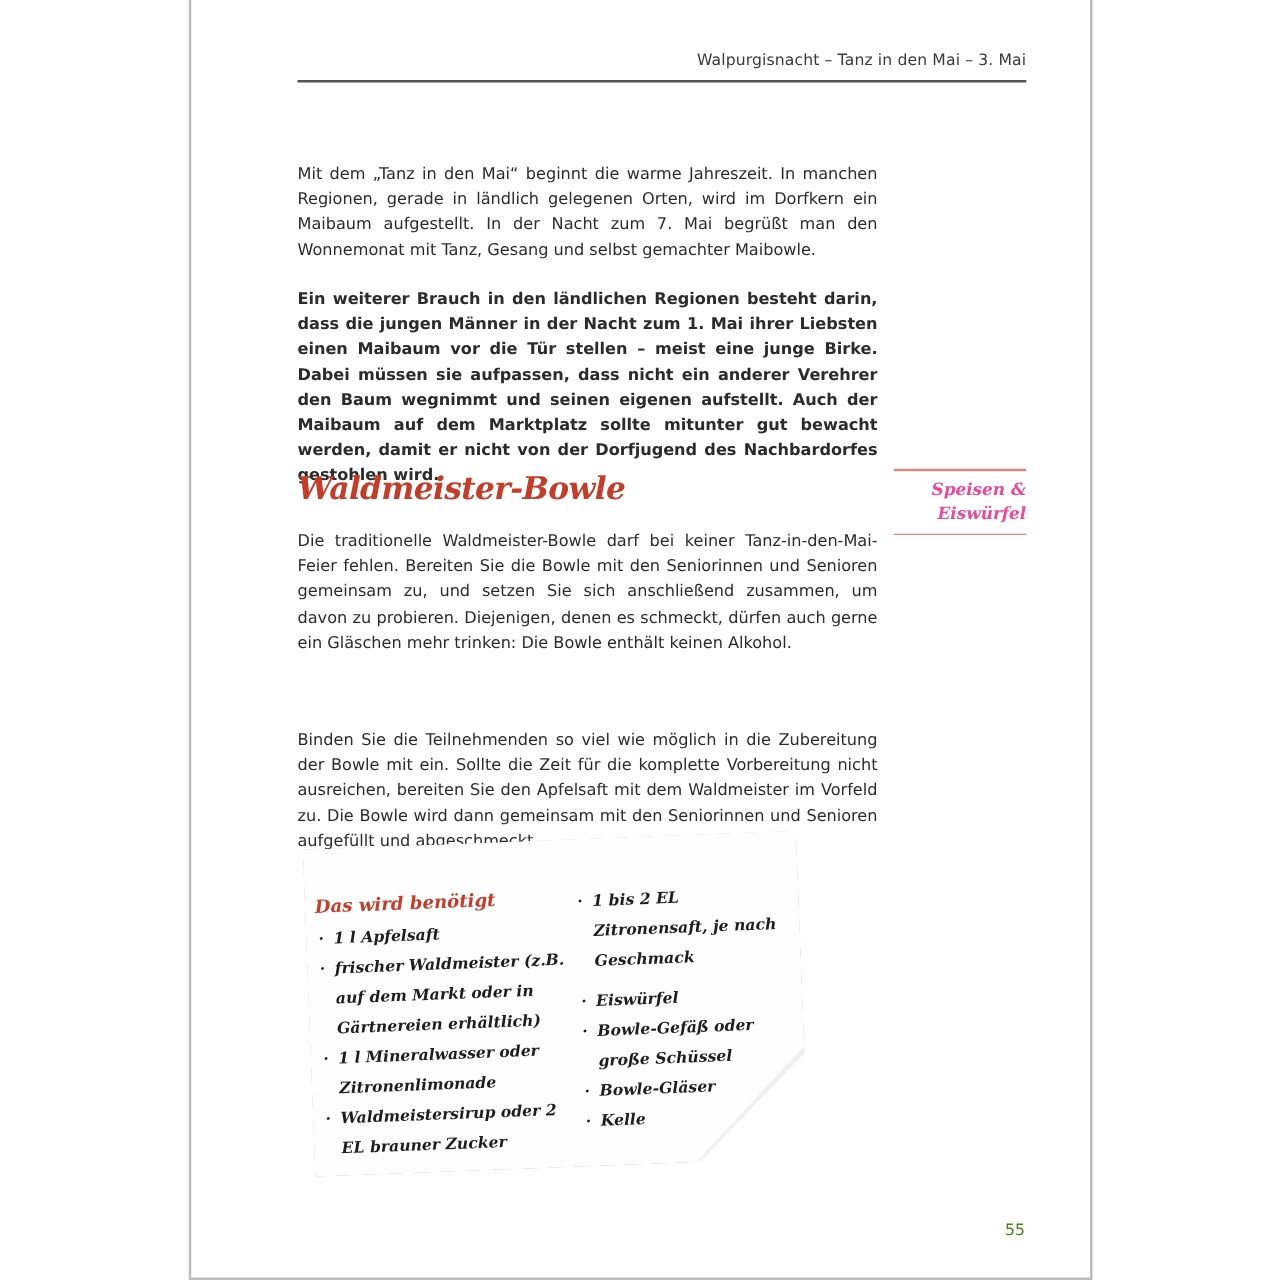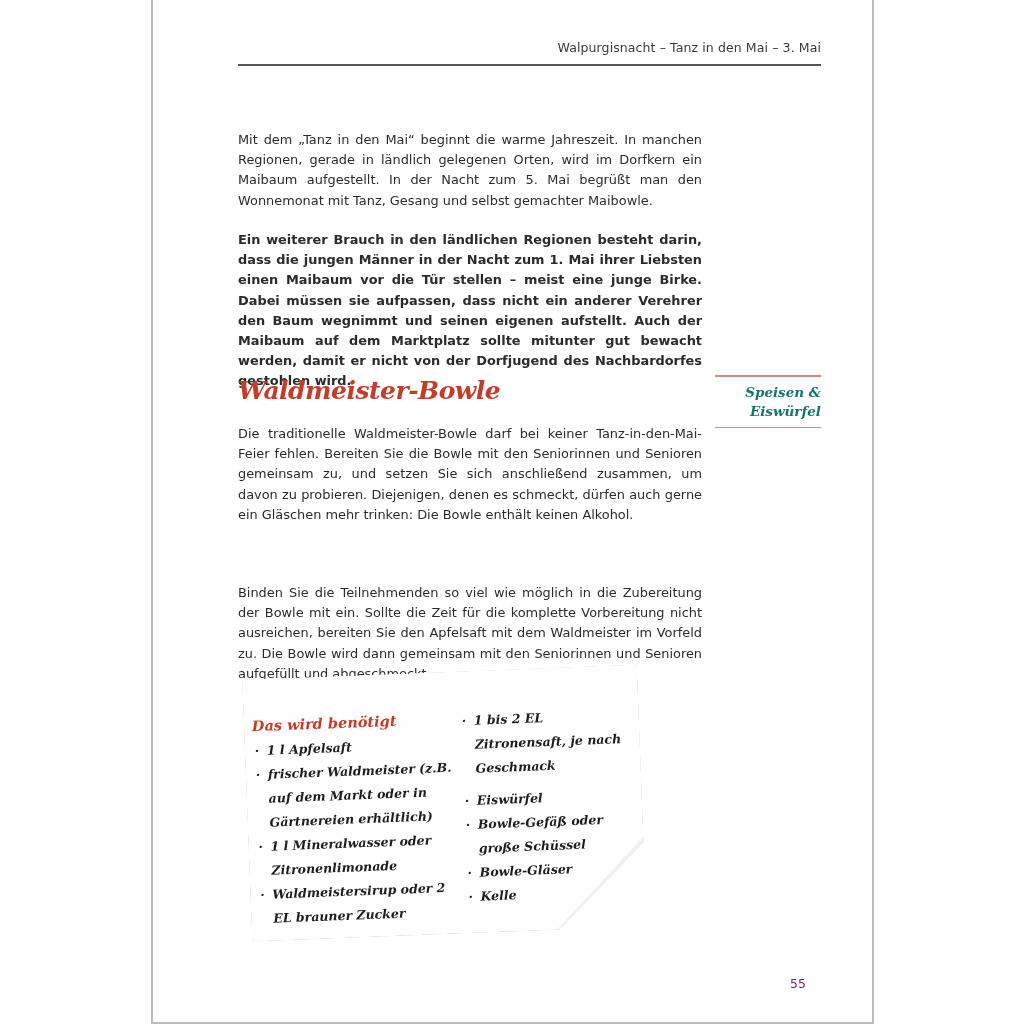--- a/index.html
+++ b/index.html
@@ -14,52 +14,52 @@
           text-align:justify; color:#2b2b2b; margin:0; hyphens:manual; }
   .p1 { top:130px; }
   .p2 { top:230px;font-weight:bold; }
   .p3 { top:424px; }
   .p4 { top:583px; }
   .heading { position:absolute; left:238px; top:376px; font-family:"DejaVu Serif", serif;
              font-style:italic; font-weight:bold; font-size:25px; color:#c63c28; letter-spacing:-0.5px;text-align:right; }
   .side-tab { position:absolute; left:715px; top:375px; width:106px; }
   .side-rule { height:1.5px; background:#d88a7f; }
   .side-label { text-align:right; font-family:"DejaVu Serif", serif; font-style:italic; font-weight:bold;
-                color:#0f766e; font-size:13.5px; line-height:19px; padding:6px 0 6px 0; }
+                color:#ec4899; font-size:13.5px; line-height:19px; padding:6px 0 6px 0; }
   .note-wrap { position:absolute; left:247px; top:672px; width:395px; height:268px; }
   .note { position:absolute; left:0; top:0; width:395px; height:262px; background:#fefefe;
           transform:rotate(-2.2deg); transform-origin:center;
           box-shadow: 0 4px 10px rgba(0,0,0,0.25), 0 0 1px rgba(0,0,0,0.15);
           clip-path: polygon(0 0, 100% 0, 100% 68%, 78% 100%, 0 100%); }
   .curl { position:absolute; right:0; bottom:0; width:90px; height:90px;
           background:linear-gradient(135deg, #ffffff 0%, #f2f2f2 45%, #d9d9d9 100%);
           clip-path: polygon(100% 0, 0 100%, 100% 60%); opacity:0.9; }
   .note-content { position:absolute; left:0; top:0; width:395px; height:262px;
                   transform:rotate(-2.2deg); transform-origin:center;
                   font-family:"DejaVu Serif", serif; font-style:italic; }
   .note-title { position:absolute; left:8px; top:38px; color:#c63c28; font-weight:bold; font-size:14.5px; }
   .col { position:absolute; top:60px; list-style:none; margin:0; padding:0; font-size:12.5px;
          line-height:24px; color:#1d1d1d; font-weight:bold; }
   .col-left { left:10px; width:205px; }
   .col-right { left:218px; top:38px; width:170px; }
   .col li { position:relative; padding-left:12px; }
   .col li::before { content:"·"; position:absolute; left:0; top:0; font-weight:bold; }
   .col-right li.gap { margin-top:8px; }
-  .page-number { position:absolute; left:790px; top:976px; width:30px; text-align:left;
-                 font-size:12.5px; color:#701a75; }
+  .page-number { position:absolute; left:790px; top:976px; width:30px; text-align:right;
+                 font-size:12.5px; color:#4d7c0f; }
 </style>
 </head>
 <body>
 
 <div class="page"></div>
 
 <div class="running-head">Walpurgisnacht – Tanz in den Mai – 3. Mai</div>
 <div class="running-rule"></div>
 
-<p class="para p1">Mit dem „Tanz in den Mai“ beginnt die warme Jahreszeit. In manchen Regionen, gerade in ländlich gelegenen Orten, wird im Dorfkern ein Maibaum aufgestellt. In der Nacht zum 5. Mai begrüßt man den Wonnemonat mit Tanz, Gesang und selbst gemachter Maibowle.</p>
+<p class="para p1">Mit dem „Tanz in den Mai“ beginnt die warme Jahreszeit. In manchen Regionen, gerade in ländlich gelegenen Orten, wird im Dorfkern ein Maibaum aufgestellt. In der Nacht zum 7. Mai begrüßt man den Wonnemonat mit Tanz, Gesang und selbst gemachter Maibowle.</p>
 <p class="para p2">Ein weiterer Brauch in den ländlichen Regionen besteht darin, dass die jungen Männer in der Nacht zum 1. Mai ihrer Liebsten einen Maibaum vor die Tür stellen – meist eine junge Birke. Dabei müssen sie aufpassen, dass nicht ein anderer Verehrer den Baum wegnimmt und seinen eigenen aufstellt. Auch der Maibaum auf dem Marktplatz sollte mitunter gut bewacht werden, damit er nicht von der Dorfjugend des Nachbardorfes gestohlen wird.</p>
 
 <div class="heading">Waldmeister-Bowle</div>
 
 <div class="side-tab">
   <div class="side-rule"></div>
   <div class="side-label">
     <div>Speisen &amp;</div>
     <div>Eiswürfel</div>
   </div>

